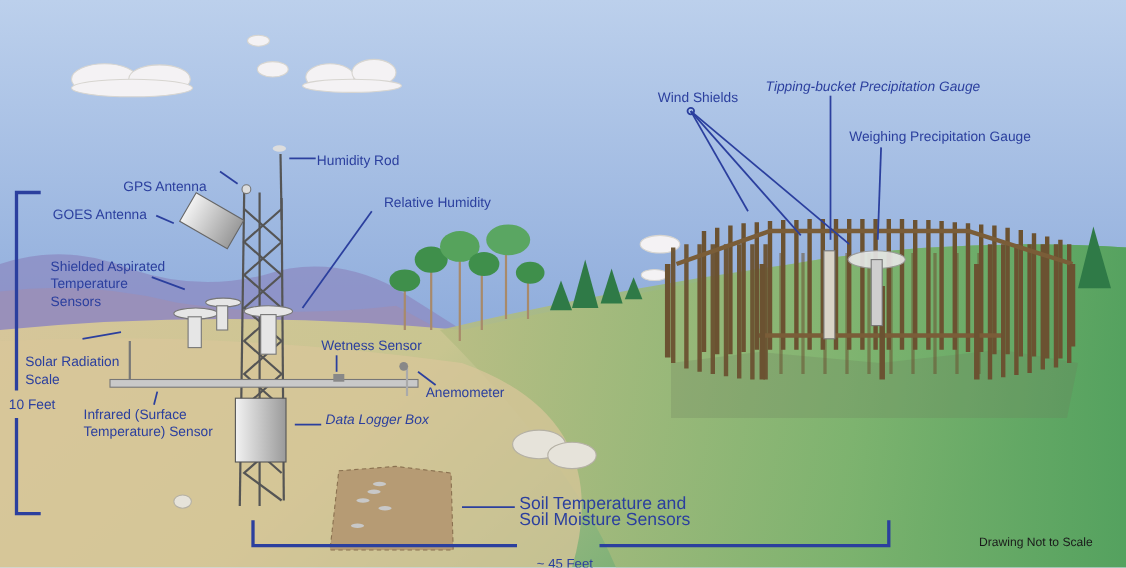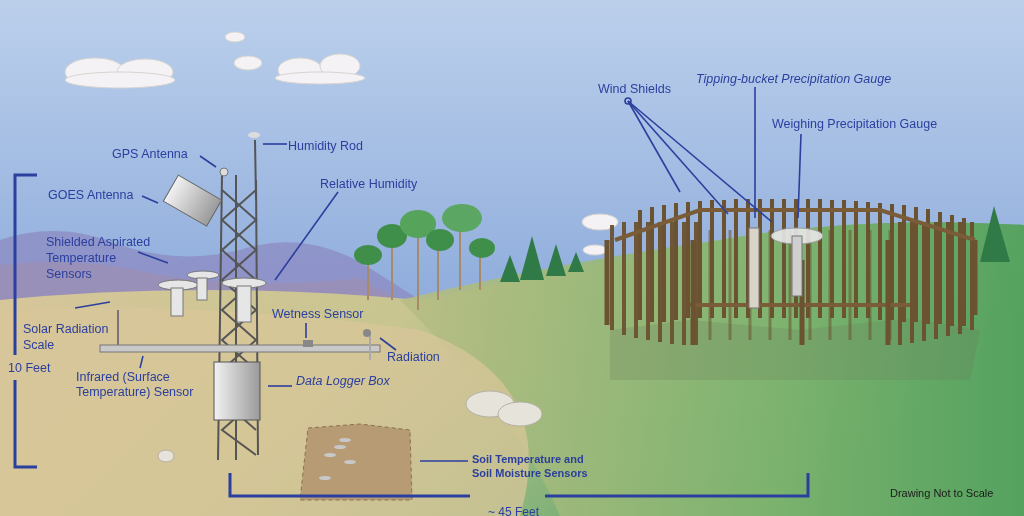--- a/index.html
+++ b/index.html
@@ -180,34 +180,34 @@
     <line x1="468" y1="461" x2="420" y2="461"></line>
     <circle cx="628" cy="101" r="3"></circle>
     <line x1="628" y1="101" x2="680" y2="192"></line>
     <line x1="628" y1="101" x2="728" y2="214"></line>
     <line x1="628" y1="101" x2="772" y2="222"></line>
     <line x1="755" y1="87" x2="755" y2="218"></line>
     <line x1="801" y1="134" x2="798" y2="218"></line>
   </g>
 </svg>
 
-<div class="lbl" style="left:112px;top:147px;">GPS Antenna</div>
+<div class="lbl" style="left:112px;top:163px;">GPS Antenna</div>
 <div class="lbl" style="left:288px;top:139px;">Humidity Rod</div>
 <div class="lbl" style="left:48px;top:188px;">GOES Antenna</div>
-<div class="lbl" style="left:320px;top:177px;">Relative Humidity</div>
+<div class="lbl" style="left:349px;top:177px;">Relative Humidity</div>
 <div class="lbl ml" style="left:46px;top:234px;line-height:16px;">Shielded Aspirated
 Temperature
 Sensors</div>
 <div class="lbl ml" style="left:23px;top:321px;line-height:16px;">Solar Radiation
 Scale</div>
 <div class="lbl" style="left:8px;top:361px;">10 Feet</div>
 <div class="lbl ml" style="left:76px;top:370px;line-height:15px;">Infrared (Surface
 Temperature) Sensor</div>
-<div class="lbl" style="left:272px;top:307px;">Wetness Sensor</div>
-<div class="lbl" style="left:387px;top:350px;">Radiation</div>
+<div class="lbl" style="left:292px;top:307px;">Wetness Sensor</div>
+<div class="lbl" style="left:387px;top:350px;">Anemometer</div>
 <div class="lbl" style="left:296px;top:374px;font-style:italic;">Data Logger Box</div>
-<div class="lbl ml" style="left:472px;top:452px;font-size:11px;line-height:14px;font-weight:bold;">Soil Temperature and
+<div class="lbl ml" style="left:472px;top:452px;font-size:16px;line-height:14px;">Soil Temperature and
 Soil Moisture Sensors</div>
 <div class="lbl" style="left:488px;top:489px;font-size:12px;margin-top:16px;">~ 45 Feet</div>
 <div class="lbl" style="left:598px;top:82px;">Wind Shields</div>
 <div class="lbl" style="left:696px;top:72px;font-style:italic;">Tipping-bucket Precipitation Gauge</div>
 <div class="lbl" style="left:772px;top:117px;">Weighing Precipitation Gauge</div>
 <div class="note" style="left:890px;top:487px;">Drawing Not to Scale</div>
 
 </body></html>

